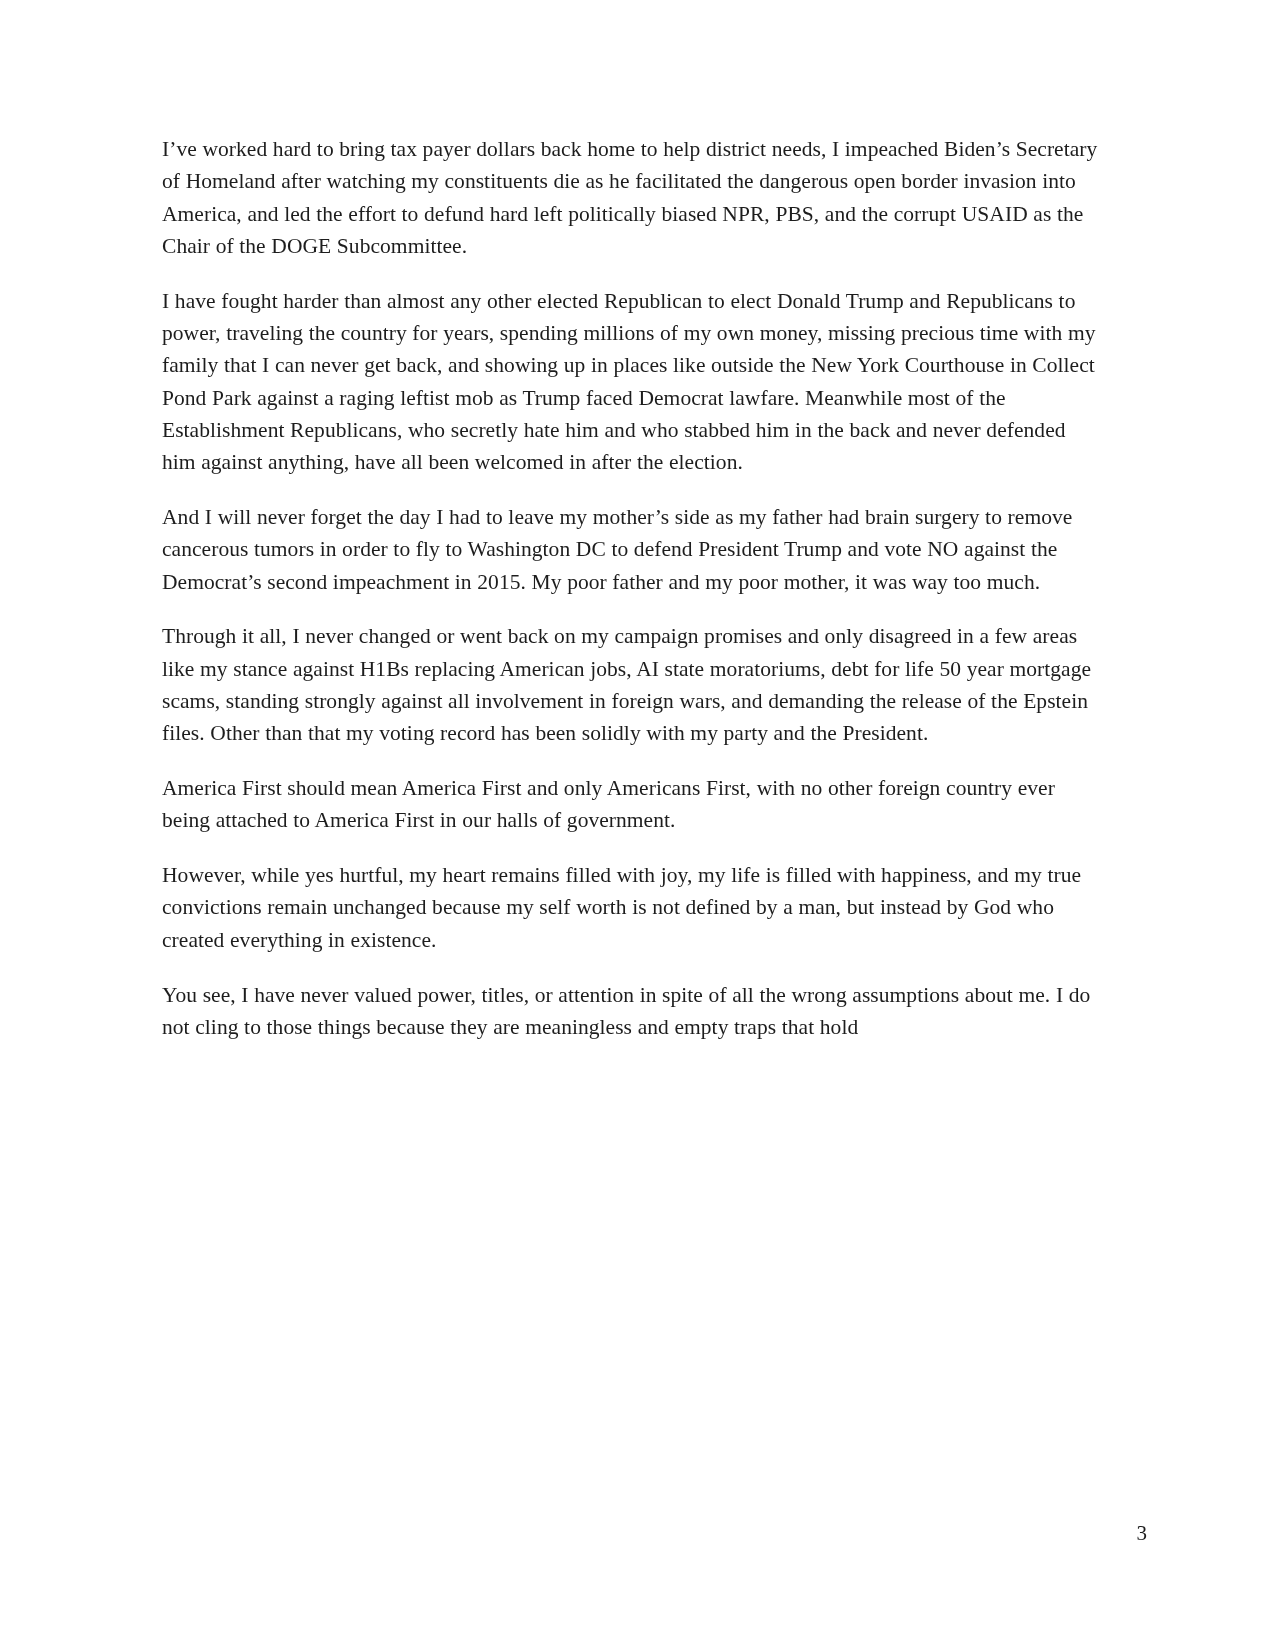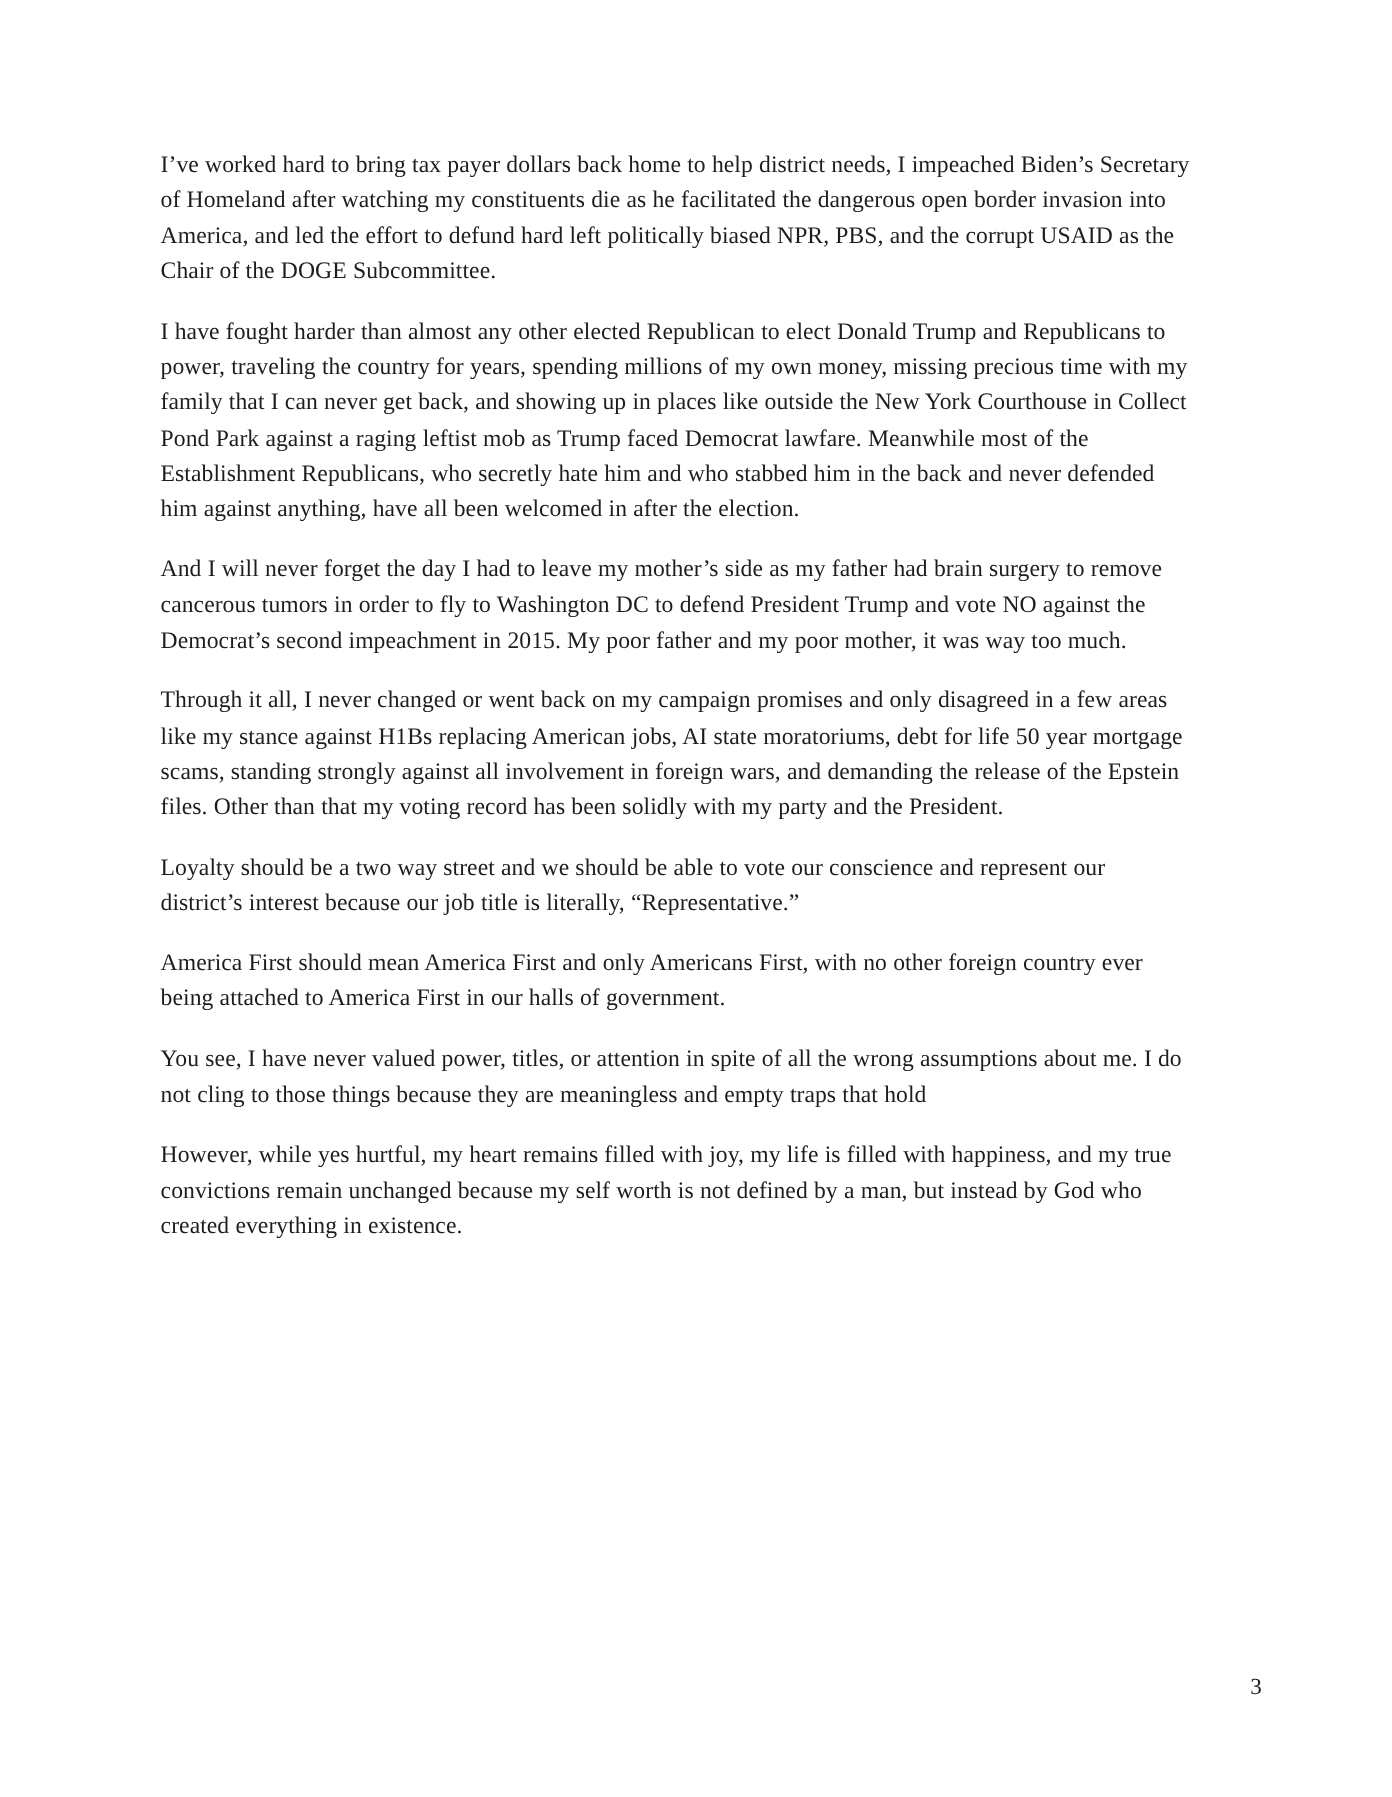--- a/index.html
+++ b/index.html
@@ -11,21 +11,21 @@
   .page {
     position: relative;
     width: 1265px;
     height: 1634px;
     background: #ffffff;
     overflow: hidden;
     box-sizing: border-box;
   }
   .text-column {
     position: absolute;
-    left: 146px;
+    left: 162px;
     top: 133px;
     width: 936px;
   }
   .para {
     font-family: "Liberation Serif", "DejaVu Serif", serif;
     font-size: 21.5px;
     line-height: 32.3px;
     color: #1d1d1d;
     margin: 0 0 22.5px 0;
     text-align: left;
@@ -49,21 +49,20 @@
 </head>
 <body>
 
 <div class="page">
 
   <div class="text-column">
     <p class="para">I’ve worked hard to bring tax payer dollars back home to help district needs, I impeached Biden’s Secretary of Homeland after watching my constituents die as he facilitated the dangerous open border invasion into America, and led the effort to defund hard left politically biased NPR, PBS, and the corrupt USAID as the Chair of the DOGE Subcommittee.</p>
     <p class="para">I have fought harder than almost any other elected Republican to elect Donald Trump and Republicans to power, traveling the country for years, spending millions of my own money, missing precious time with my family that I can never get back, and showing up in places like outside the New York Courthouse in Collect Pond Park against a raging leftist mob as Trump faced Democrat lawfare. Meanwhile most of the Establishment Republicans, who secretly hate him and who stabbed him in the back and never defended him against anything, have all been welcomed in after the election.</p>
     <p class="para">And I will never forget the day I had to leave my mother’s side as my father had brain surgery to remove cancerous tumors in order to fly to Washington DC to defend President Trump and vote NO against the Democrat’s second impeachment in 2015. My poor father and my poor mother, it was way too much.</p>
     <p class="para">Through it all, I never changed or went back on my campaign promises and only disagreed in a few areas like my stance against H1Bs replacing American jobs, AI state moratoriums, debt for life 50 year mortgage scams, standing strongly against all involvement in foreign wars, and demanding the release of the Epstein files. Other than that my voting record has been solidly with my party and the President.</p>
-    <p class="para">Loyalty should be a two way street and we should be able to vote our conscience and represent our district’s interest because our job title is literally, “Representative.”</p>
     <p class="para">America First should mean America First and only Americans First, with no other foreign country ever being attached to America First in our halls of government.</p>
+    <p class="para">However, while yes hurtful, my heart remains filled with joy, my life is filled with happiness, and my true convictions remain unchanged because my self worth is not defined by a man, but instead by God who created everything in existence.</p>
     <p class="para">You see, I have never valued power, titles, or attention in spite of all the wrong assumptions about me. I do not cling to those things because they are meaningless and empty traps that hold</p>
-    <p class="para">However, while yes hurtful, my heart remains filled with joy, my life is filled with happiness, and my true convictions remain unchanged because my self worth is not defined by a man, but instead by God who created everything in existence.</p>
   </div>
 
   <div class="page-number">3</div>
 
 </div>
 
 </body></html>

